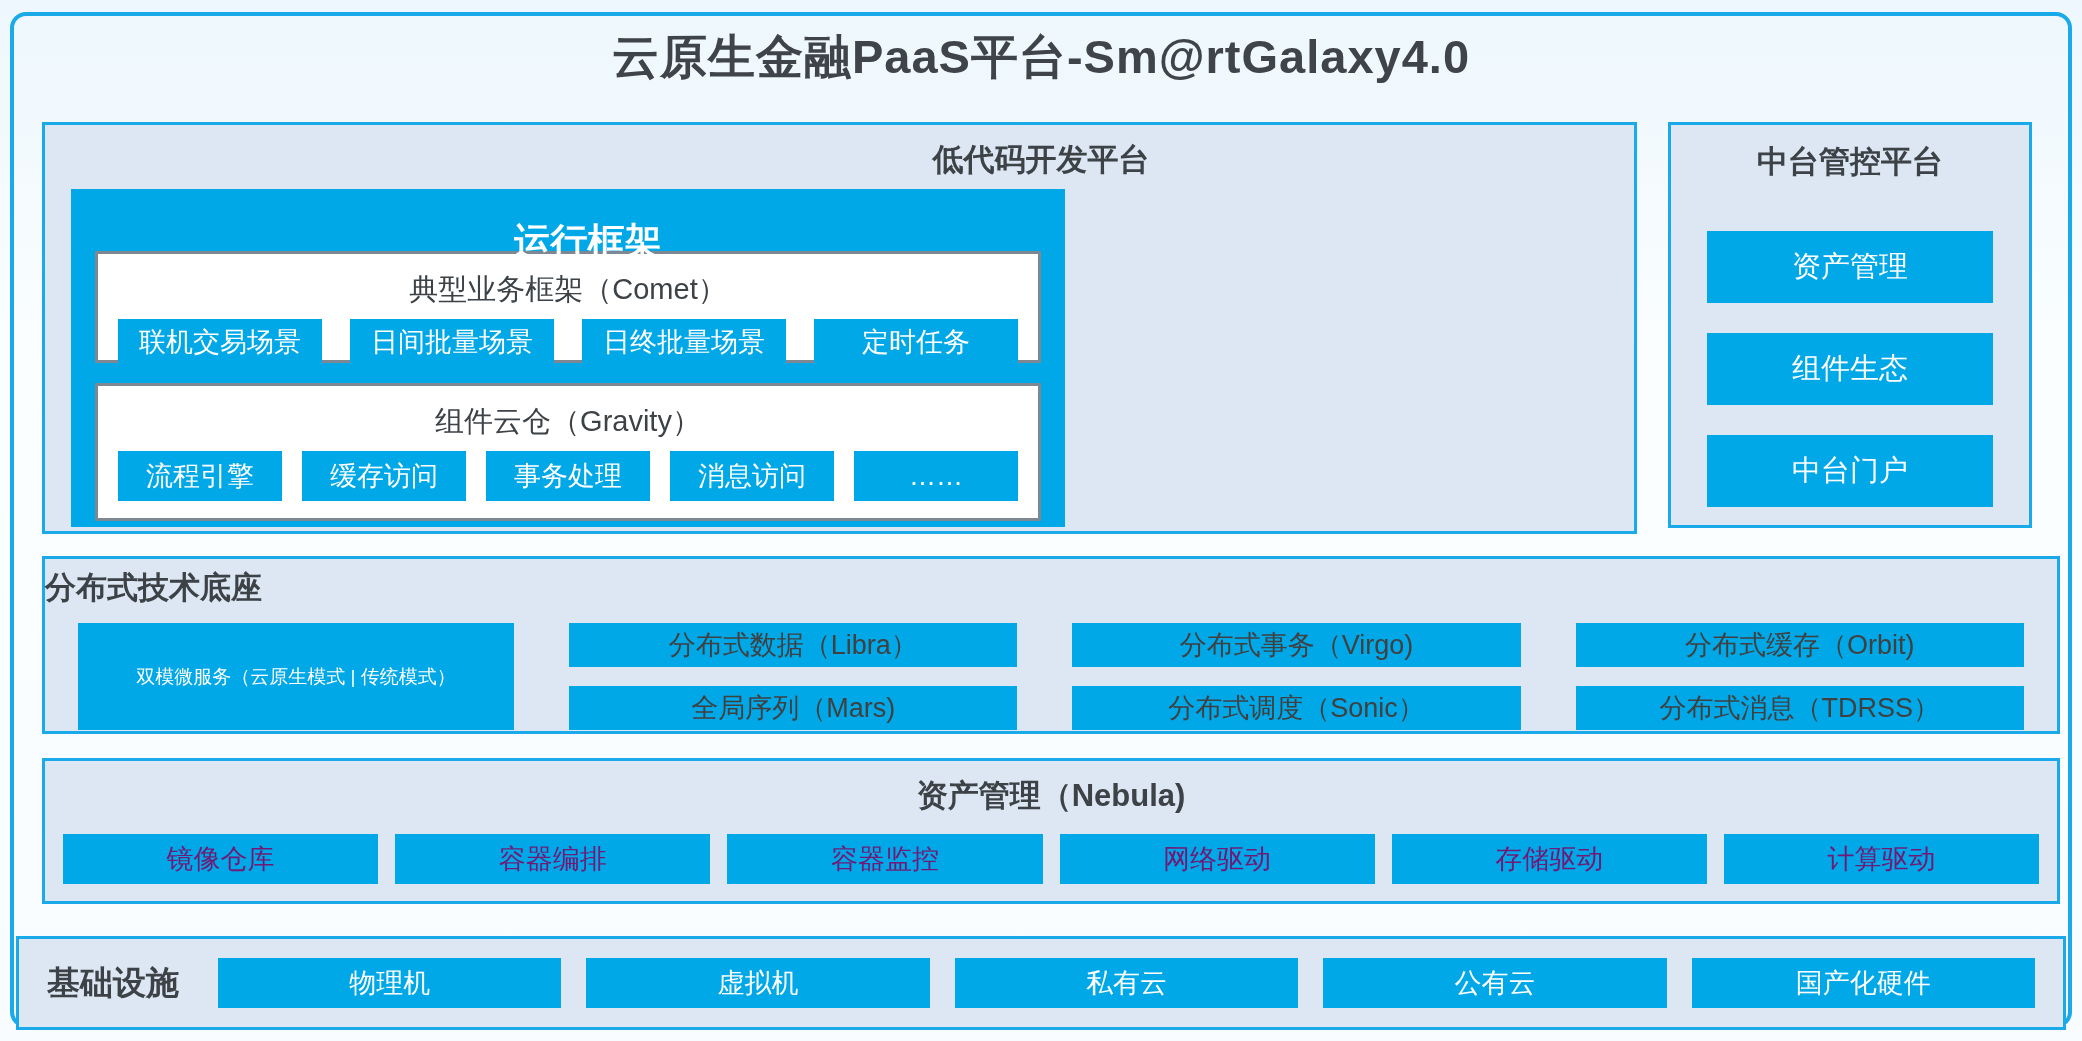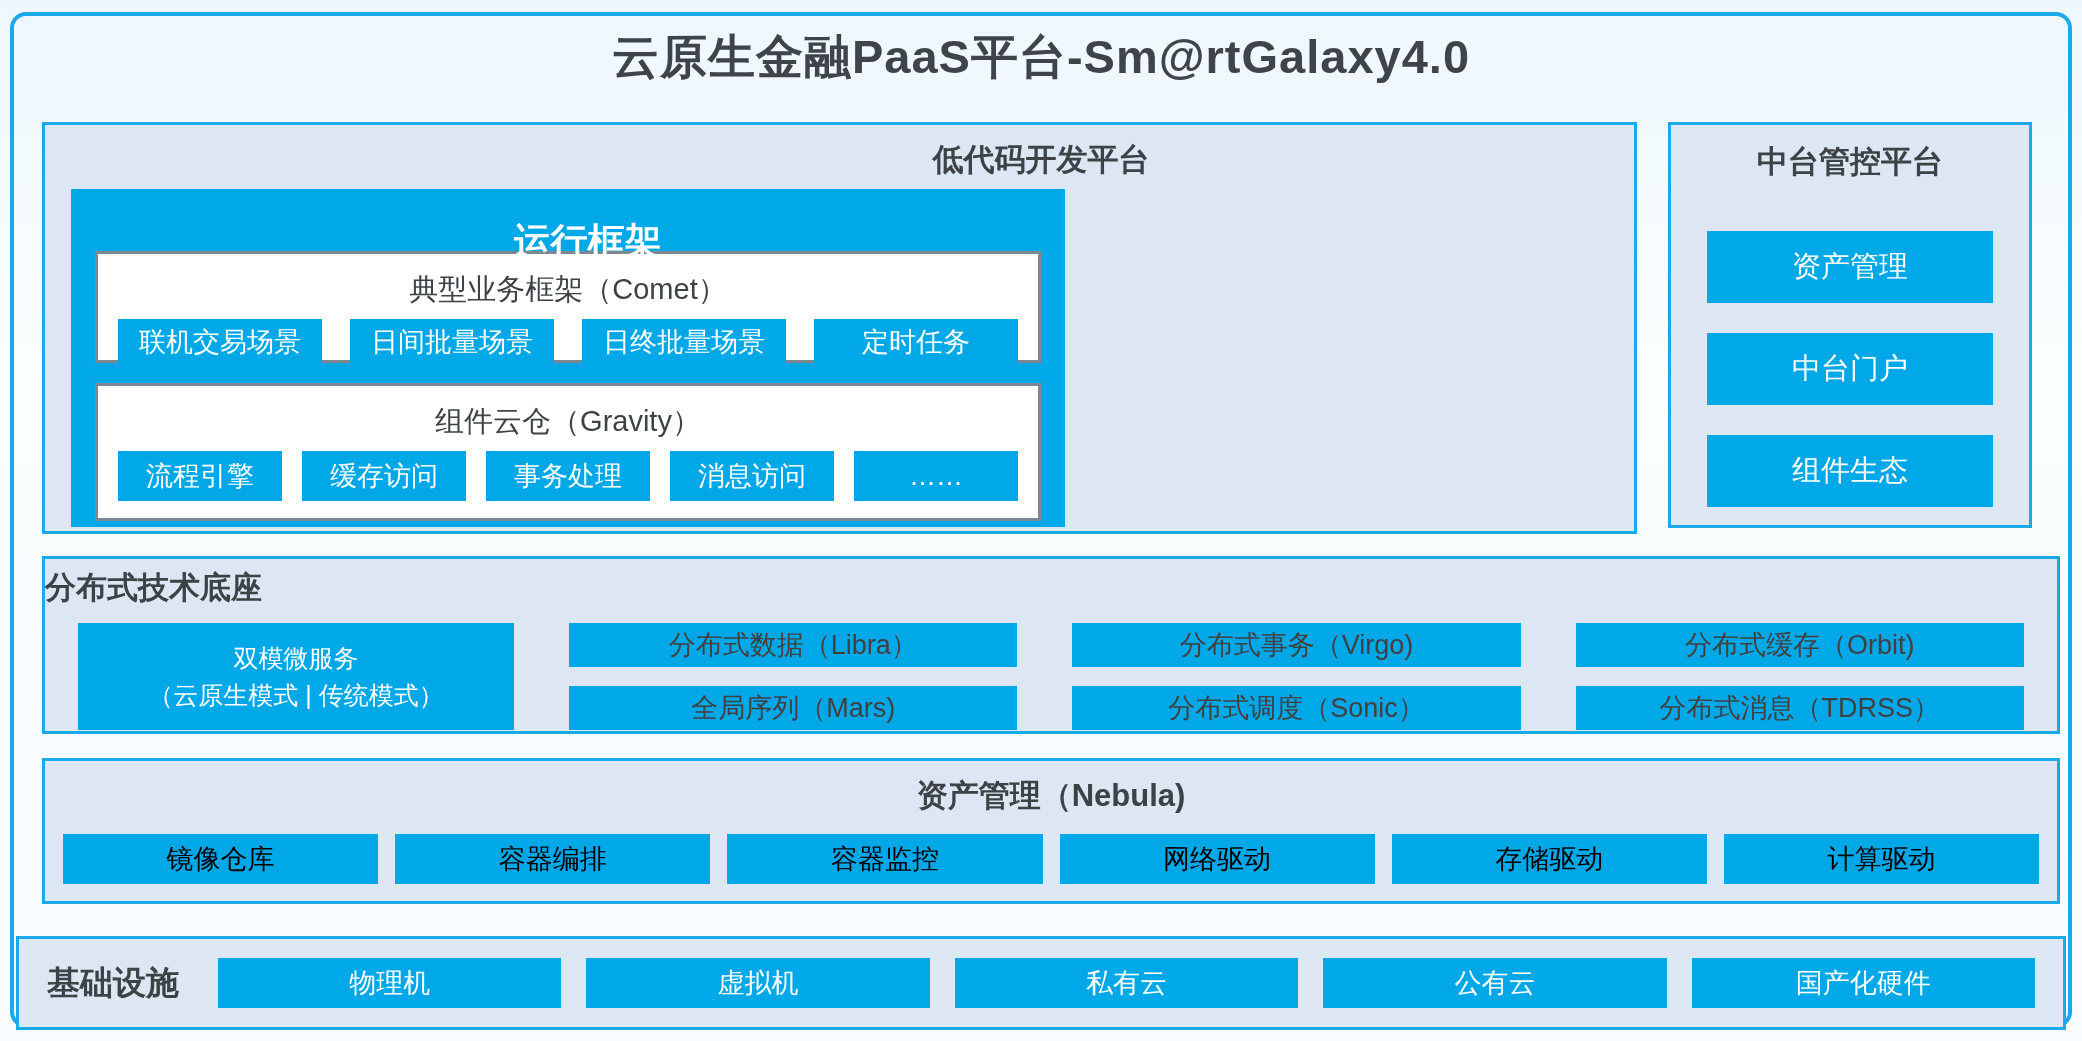--- a/index.html
+++ b/index.html
@@ -67,35 +67,35 @@
     width:286px;height:72px;background:var(--accent);color:#fff;
     display:flex;align-items:center;justify-content:center;font-size:29px;
   }
 
   
   #panel-dist{left:42px;top:556px;width:2018px;height:178px;}
   #panel-dist .header{padding-top:8px;}
   .dist-row{display:flex;padding:0 33px;gap:55px;margin-top:14px;}
   .dual-box{
     width:436px;height:107px;background:var(--accent);color:#fff;
-    display:flex;flex-direction:column;align-items:center;justify-content:center;
-    font-size:25px;line-height:1.45;white-space:nowrap;
+    display:flex;flex-direction:row;align-items:center;justify-content:center;
+    font-size:19px;line-height:1.45;white-space:nowrap;
   }
   .dist-col{flex:1;display:flex;flex-direction:column;gap:19px;}
   .dist-btn{
     height:44px;background:var(--accent);color:#404040;
     display:flex;align-items:center;justify-content:center;font-size:27px;white-space:nowrap;
   }
 
   
   #panel-nebula{left:42px;top:758px;width:2018px;height:146px;}
   #panel-nebula .header{text-align:center;padding-top:14px;}
   .nebula-row{display:flex;padding:0 18px;gap:17px;margin-top:17px;}
   .nebula-btn{
-    flex:1;height:50px;background:var(--accent);color:#000000;
+    flex:1;height:50px;background:var(--accent);color:#701a75;
     display:flex;align-items:center;justify-content:center;font-size:27px;white-space:nowrap;
   }
 
   
   #panel-infra{left:16px;top:936px;width:2050px;height:94px;display:flex;align-items:center;padding:0 28px;gap:25px;}
   .infra-label{font-size:33px;font-weight:700;color:var(--dark-text);margin-right:14px;white-space:nowrap;}
   .infra-btn{
     flex:1;height:50px;background:var(--accent);color:#fff;
     display:flex;align-items:center;justify-content:center;font-size:27px;white-space:nowrap;
   }
@@ -135,22 +135,22 @@
         </div>
       </div>
     </div>
 
   </div>
 
   <div class="panel" id="panel-mid">
     <div class="header section-title">中台管控平台</div>
     <div class="mid-list">
       <div class="mid-btn">资产管理</div>
+      <div class="mid-btn">组件生态</div>
       <div class="mid-btn">中台门户</div>
-      <div class="mid-btn">组件生态</div>
     </div>
   </div>
 
   <div class="panel" id="panel-dist">
     <div class="header section-title">分布式技术底座</div>
     <div class="dist-row">
       <div class="dual-box">
         <span>双模微服务</span>
         <span>（云原生模式 | 传统模式）</span>
       </div>

